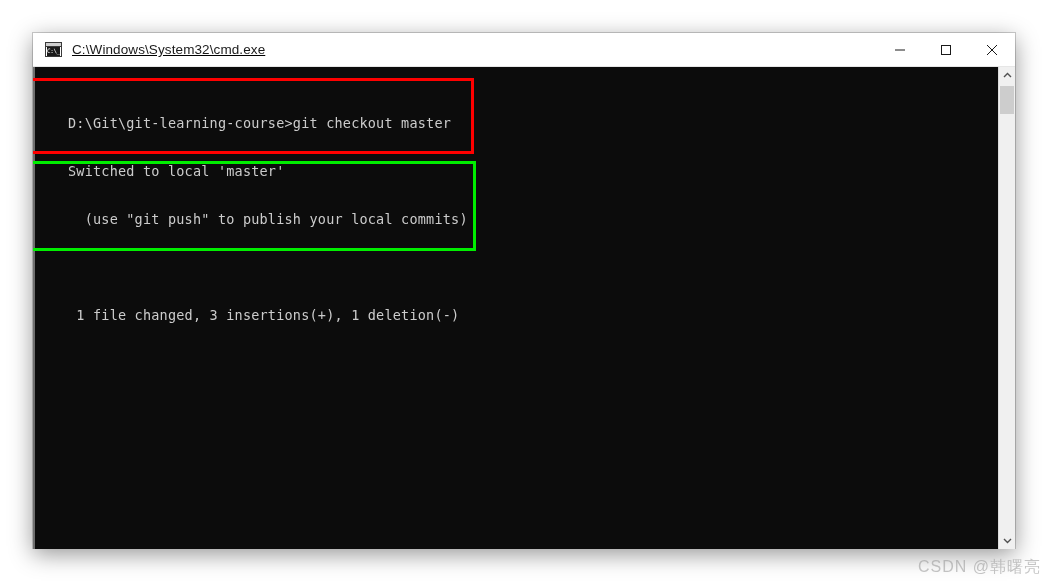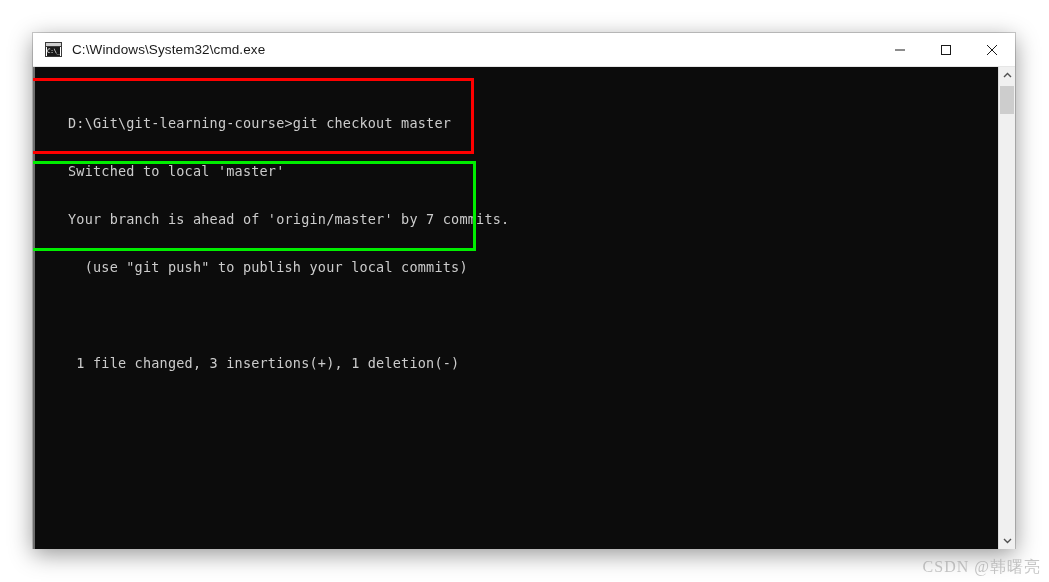--- a/index.html
+++ b/index.html
@@ -24,20 +24,21 @@
 
   
   #cmd-window {
     position: absolute;
     left: 33px;
     top: 33px;
     width: 982px;
     height: 515px;
     background: #ffffff;
     box-shadow: 0 6px 22px rgba(0,0,0,0.42), 0 0 0 1px #d0d0d0;
+    text-decoration: underline;
   }
 
   
   #title-bar {
     position: relative;
     height: 33px;
     background: #ffffff;
     border-bottom: 1px solid #e6e6e6;
     display: flex;
     align-items: center;
@@ -181,21 +182,21 @@
 
   
   #watermark {
     position: absolute;
     right: 8px;
     bottom: 4px;
     font-size: 16px;
     color: rgba(150,150,150,0.55);
     letter-spacing: 1px;
     white-space: nowrap;
-    font-family: Liberation Serif, serif;
+    font-family: Liberation Sans, sans-serif;
   }
 </style>
 </head>
 <body>
 
 <div id="page-backdrop"></div>
 
 <div id="cmd-window">
 
   <div id="title-bar">
@@ -221,21 +222,20 @@
       </div>
     </div>
   </div>
 
   <div id="terminal-area">
     <div id="terminal-left-gutter"></div>
 
     <div id="terminal-text">
       <div class="term-line">D:\Git\git-learning-course&gt;git checkout master</div>
       <div class="term-line">Switched to local 'master'</div>
-      <div class="term-line">Your branch is ahead of 'origin/master' by 7 commits.</div>
       <div class="term-line">  (use "git push" to publish your local commits)</div>
       <div class="term-line"></div>
       <div class="term-line"> 1 file changed, 3 insertions(+), 1 deletion(-)</div>
       
       
       
     </div>
 
     <div id="annot-red" class="annot-box"></div>
     <div id="annot-green" class="annot-box"></div>

